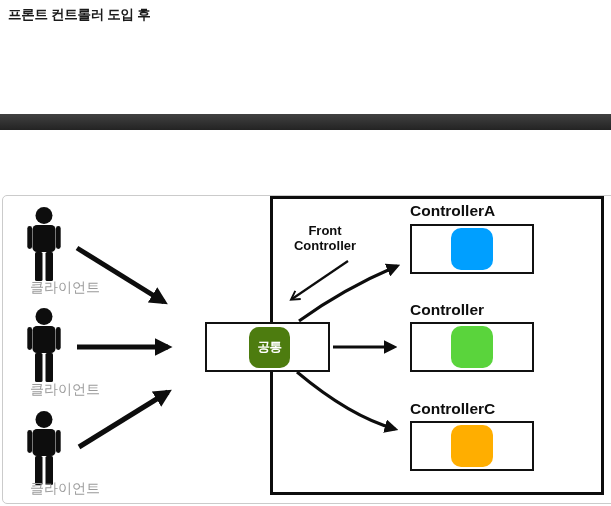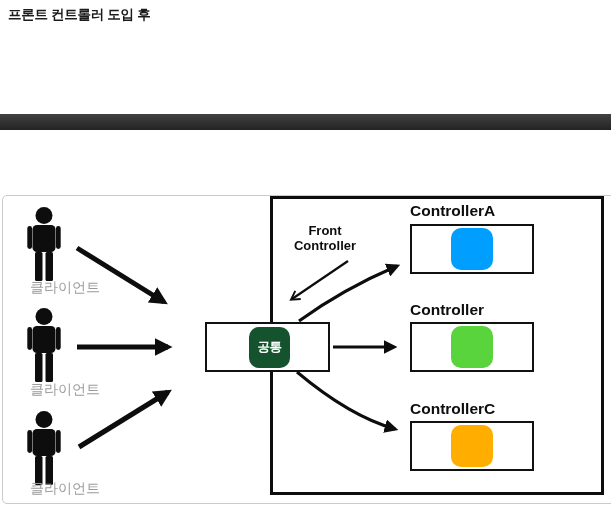--- a/index.html
+++ b/index.html
@@ -44,21 +44,21 @@
     text-align: center; font-size: 13px; font-weight: 700; color: #0d0d0d; line-height: 1.12;
   }
 
   .common-box {
     position: absolute; left: 205px; top: 322px; width: 125px; height: 50px;
     background: #fff; border: 2.5px solid #111; z-index: 4;
     display: flex; align-items: center;
   }
   .common-chip {
     width: 41px; height: 41px; margin-left: 42px; border-radius: 10px;
-    background: #14532d; color: #fff; font-size: 12.5px; font-weight: 700;
+    background: #4d7c0f; color: #fff; font-size: 12.5px; font-weight: 700;
     display: flex; align-items: center; justify-content: center; letter-spacing: -0.5px;
   }
 
   .controller-label {
     position: absolute; left: 410px; z-index: 3;
     font-size: 15.5px; font-weight: 700; color: #0d0d0d;
   }
   .controller-label-a { top: 202px; }
   .controller-label-b { top: 301px; }
   .controller-label-c { top: 400px; }

